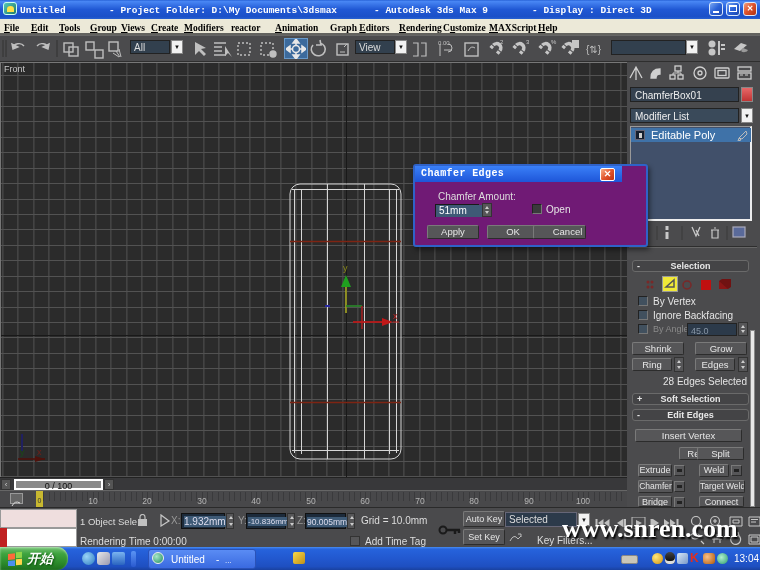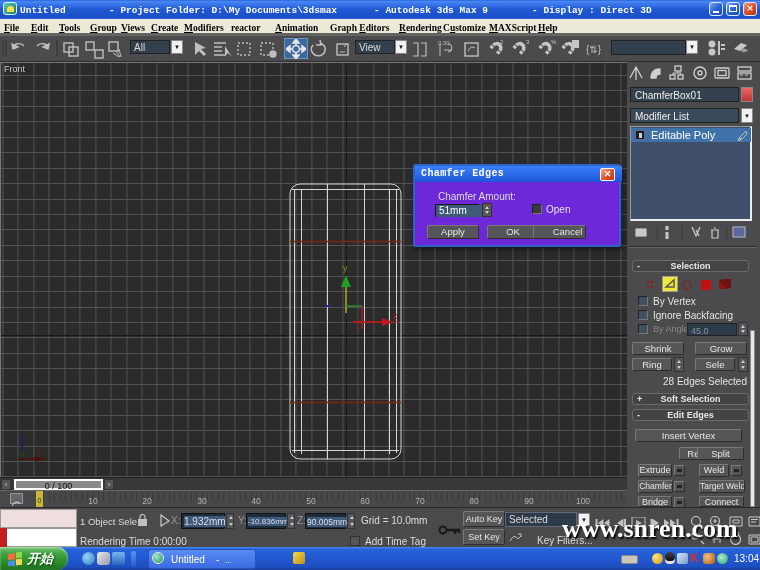--- a/index.html
+++ b/index.html
@@ -27,21 +27,21 @@
 .roll .pm{position:absolute;left:4px;top:0;}
 .btn{position:absolute;background:#565658;border:1px solid;border-color:#7a7a7a #2c2c2c #2c2c2c #7a7a7a;color:#e6e6e6;font:9.5px "Liberation Sans";text-align:center;border-radius:2px;line-height:11px;white-space:nowrap;overflow:hidden;}
 .mini{position:absolute;width:11px;height:11px;background:#565658;border:1px solid;border-color:#7a7a7a #2c2c2c #2c2c2c #7a7a7a;}
 .mini:after{content:"";position:absolute;left:2px;top:3px;width:5px;height:3px;background:#222;}
 .spin{position:absolute;width:10px;height:15px;background:#565658;border:1px solid #333;}
 .spin:before{content:"";position:absolute;left:1.5px;top:2px;border-left:2.5px solid transparent;border-right:2.5px solid transparent;border-bottom:3px solid #ccc;}
 .spin:after{content:"";position:absolute;left:1.5px;bottom:2px;border-left:2.5px solid transparent;border-right:2.5px solid transparent;border-top:3px solid #ccc;}
 .chk{position:absolute;width:10px;height:10px;background:#41505e;border:1px solid;border-color:#222 #777 #777 #222;}
 .lbl{position:absolute;color:#e4e4e4;font:10px "Liberation Sans";white-space:nowrap;}
 
-#dialog{left:413px;top:164px;width:208px;height:83px;background:#6d28d9;border:2px solid #2f62c8;border-radius:3px;box-shadow:2px 3px 5px rgba(0,0,0,.45);}
+#dialog{left:413px;top:164px;width:235px;height:83px;background:#701a75;border:2px solid #2f62c8;border-radius:3px;box-shadow:2px 3px 5px rgba(0,0,0,.45);}
 #dlgtitle{position:absolute;left:0;top:0;width:207px;height:16px;background:linear-gradient(180deg,#3a80f8,#1e55d8);color:#fff;font:bold 10px "Liberation Mono",monospace;letter-spacing:.4px;padding:2px 0 0 6px;}
 #dlgclose{position:absolute;left:185px;top:2px;width:15px;height:13px;background:linear-gradient(135deg,#f8b08a,#e2552d 50%,#c03010);border:1px solid #fff;border-radius:2px;color:#fff;font:bold 9px "Liberation Sans";text-align:center;line-height:11px;}
 
 #timeslider{left:0;top:477px;width:627px;height:13px;background:#38383a;border-top:1px solid #222;}
 #trackbar{left:0;top:490px;width:627px;height:17px;background:#48484a;border-top:1px solid #666;color:#ccc;background-image:repeating-linear-gradient(to right,#3a3a3c 0 1px,transparent 1px 5.45px);background-position:38px 1px;background-size:589px 9px;background-repeat:no-repeat;}
 #statusbar{left:0;top:507px;width:760px;height:40px;background:#4a4a4c;border-top:1px solid #2a2a2a;color:#ddd;font:10px "Liberation Sans";}
 #taskbar{left:0;top:547px;width:760px;height:23px;background:linear-gradient(180deg,#4a8df0 0%,#2663dc 9%,#2258cf 50%,#1e4fc0 85%,#1941a0 100%);}
 #watermark{left:562px;top:514px;color:#fff;font:bold 26px "Liberation Serif",serif;text-shadow:1.5px 2px 2px #000;z-index:60;}
 </style></head><body>
 
@@ -265,21 +265,21 @@
     <span class="lbl" style="left:26px;top:248px;">Ignore Backfacing</span>
   <div class="chk" style="left:11px;top:262px;"></div>
     <span class="lbl" style="left:26px;top:262px;color:#8a8a8a;font-size:9px;">By Angle:</span>
   <div class="abs" style="left:60px;top:261px;width:50px;height:13px;background:#2c3a4a;border:1px solid #222;color:#8896a6;font:9px 'Liberation Sans';padding:2px 0 0 3px;">45.0</div>
   <div class="spin" style="left:111px;top:260px;height:14px;"></div>
 
   <div class="btn" style="left:5px;top:280px;width:52px;height:13px;">Shrink</div>
   <div class="btn" style="left:68px;top:280px;width:52px;height:13px;">Grow</div>
   <div class="btn" style="left:5px;top:296px;width:40px;height:13px;">Ring</div>
   <div class="spin" style="left:47px;top:295px;"></div>
-  <div class="btn" style="left:68px;top:296px;width:40px;height:13px;">Sele</div>
+  <div class="btn" style="left:68px;top:296px;width:40px;height:13px;">Edges</div>
   <div class="spin" style="left:111px;top:295px;"></div>
   <span class="lbl" style="left:36px;top:314px;">28 Edges Selected</span>
 
   <div class="roll" style="top:331px;"><span class="pm">+</span>Soft Selection</div>
   <div class="roll" style="top:347px;"><span class="pm">-</span>Edit Edges</div>
   <div class="btn" style="left:8px;top:367px;width:107px;height:13px;">Insert Vertex</div>
   <div class="btn" style="left:8px;top:385px;width:52px;height:13px;margin-left:44px;">Remove</div>
   <div class="btn" style="left:70px;top:385px;width:47px;height:13px;">Split</div>
   <div class="btn" style="left:11px;top:402px;width:34px;height:13px;font-size:9px;">Extrude</div>
     <div class="mini" style="left:47px;top:403px;"></div>

